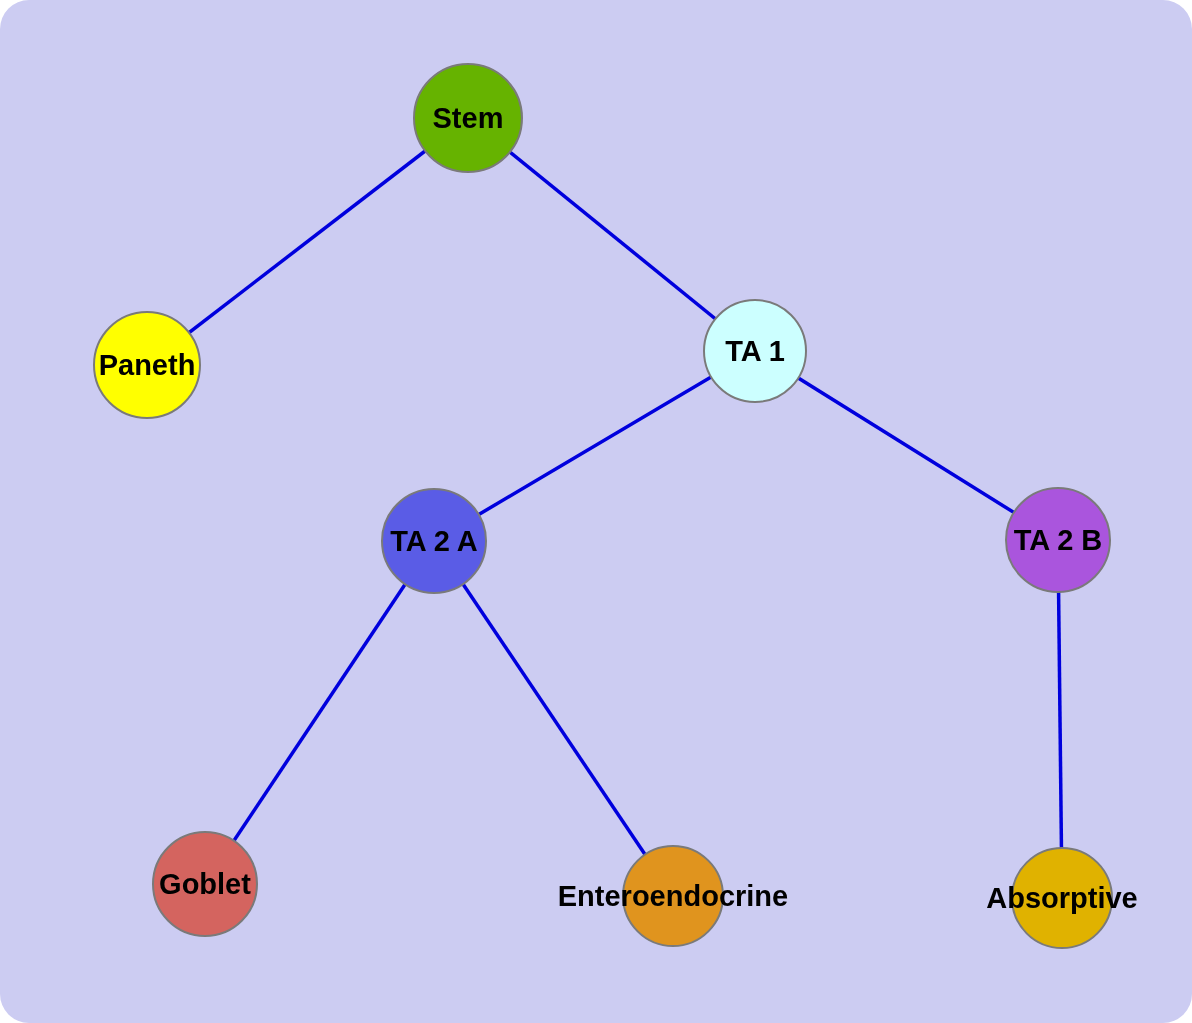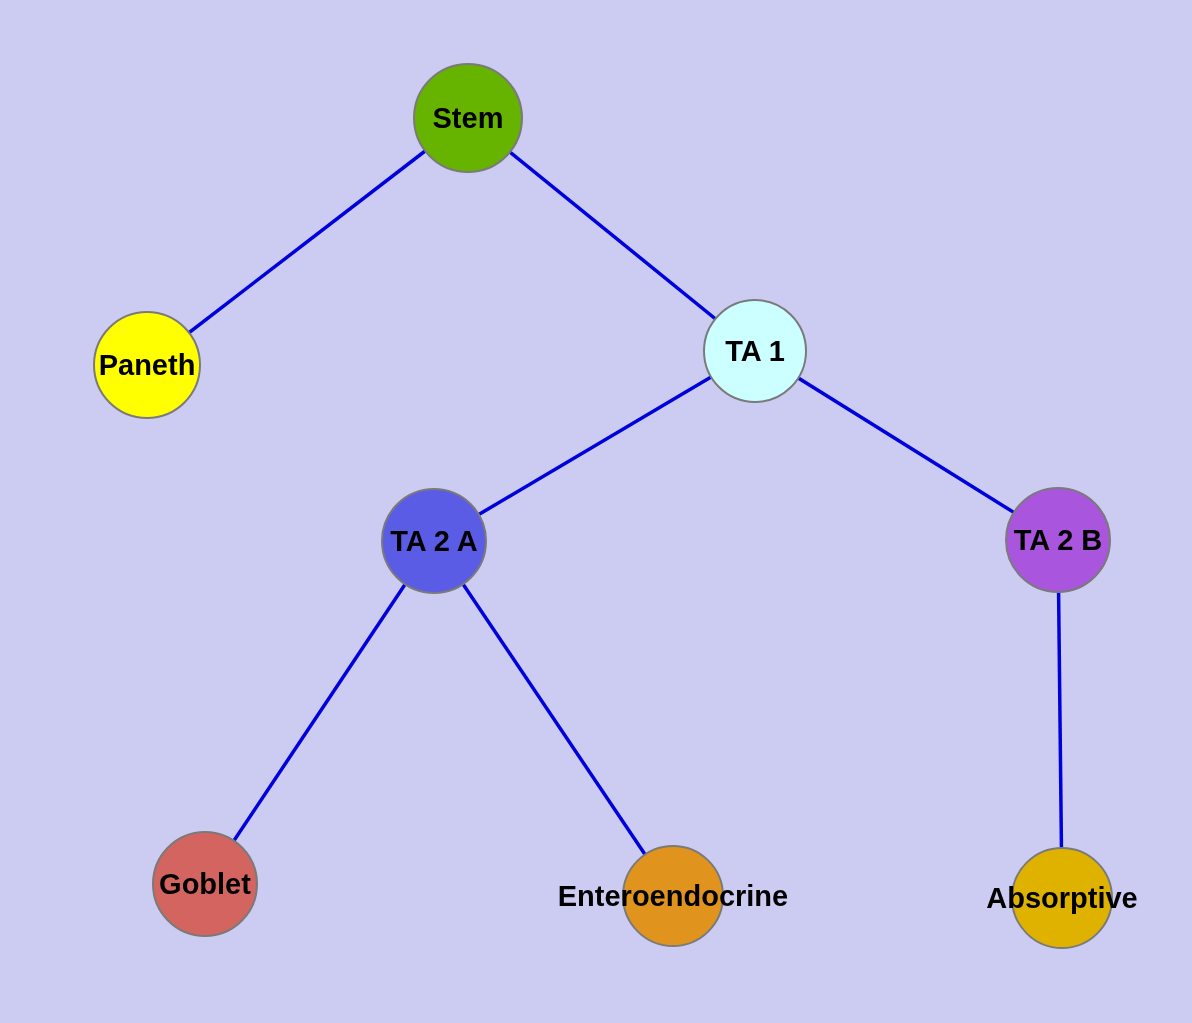--- a/index.html
+++ b/index.html
@@ -7,20 +7,21 @@
     padding: 0;
   }
   body {
     font-family: "Liberation Sans", sans-serif;
   }
   .stage {
     position: relative;
     width: 1192px;
     height: 1023px;
     overflow: hidden;
+    border-radius: 29px;
   }
   svg {
     display: block;
   }
   .node-label {
     font-family: "Liberation Sans", "DejaVu Sans", sans-serif;
     font-weight: bold;
     pointer-events: none;
   }
 </style>

